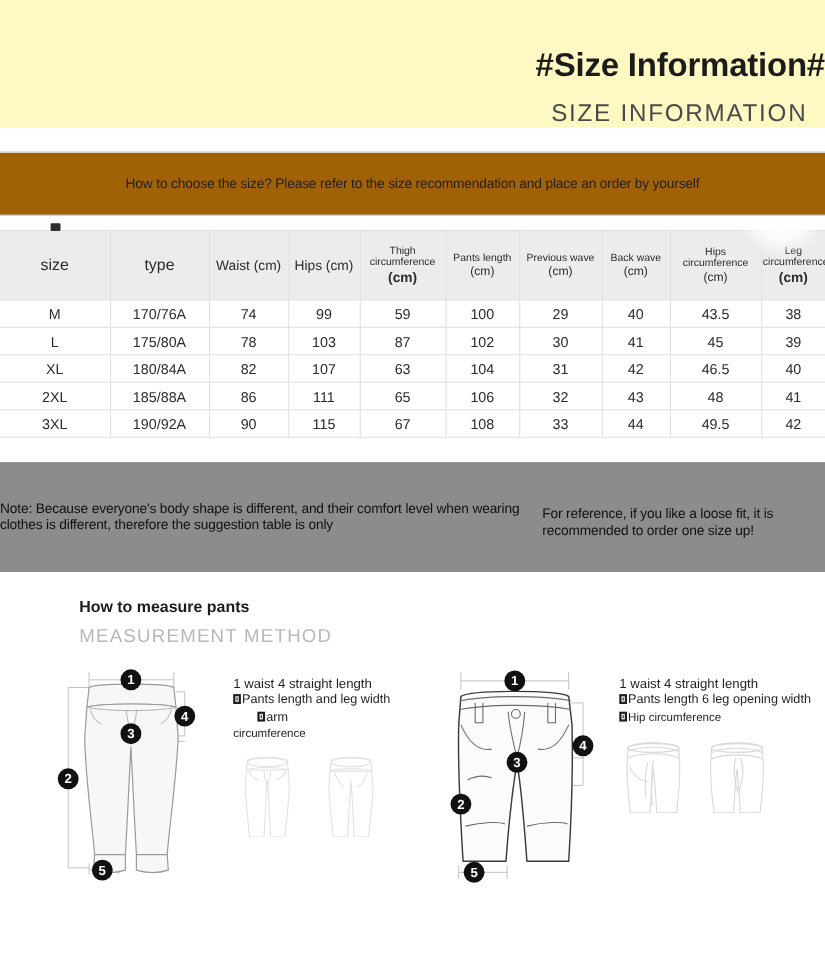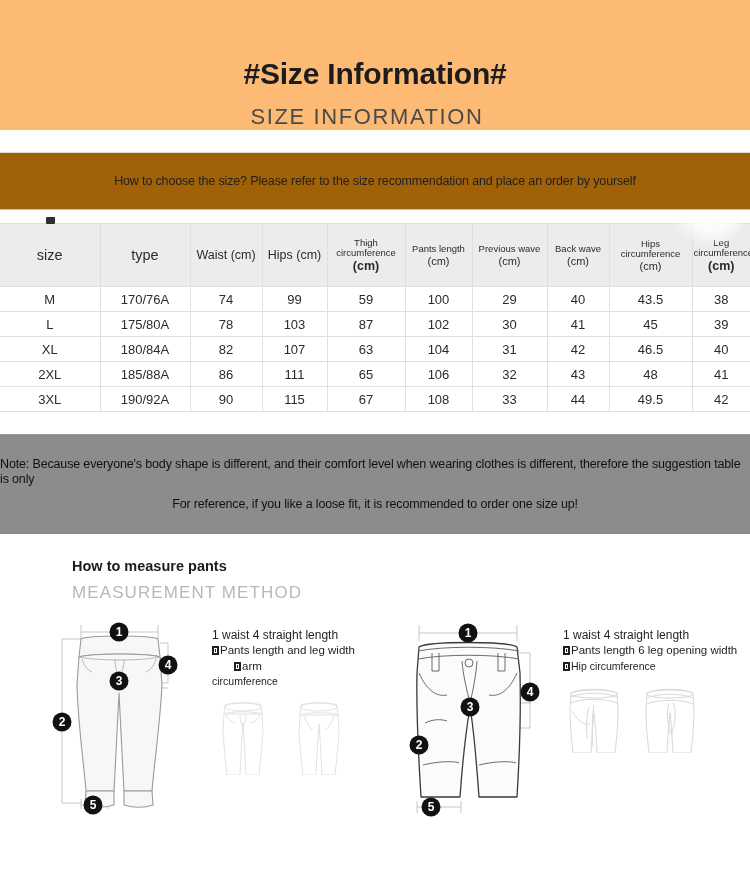--- a/index.html
+++ b/index.html
@@ -11,23 +11,23 @@
     width: 750px;
     height: 890px;
     font-family: "Liberation Sans", sans-serif;
     color: #1a1a1a;
     overflow: hidden;
     position: relative;
   }
 
   
   .title-block {
-    padding-top: 56px;
-    text-align: center;
-    background: #fdba74;
+    padding-top: 42px;
+    text-align: right;
+    background: #fef9c3;
   }
   .main-title {
     font-size: 30px;
     font-weight: bold;
     letter-spacing: -0.2px;
     color: #1c1c1c;
     margin: 0;
     line-height: 1.2;
   }
   .sub-title {
@@ -119,21 +119,20 @@
   }
 
   
   .note-banner {
     margin-top: 22px;
     height: 98px;
     background: #8c8c8c;
     border-top: 1px solid #9a9a9a;
     border-bottom: 1px solid #8a8a8a;
     display: flex;
-    flex-direction: column;
     align-items: center;
     justify-content: center;
   }
   .note-line {
     font-size: 12.5px;
     color: #111111;
     letter-spacing: -0.15px;
     line-height: 1.2;
   }
   .note-line.second { margin-top: 10px; }

